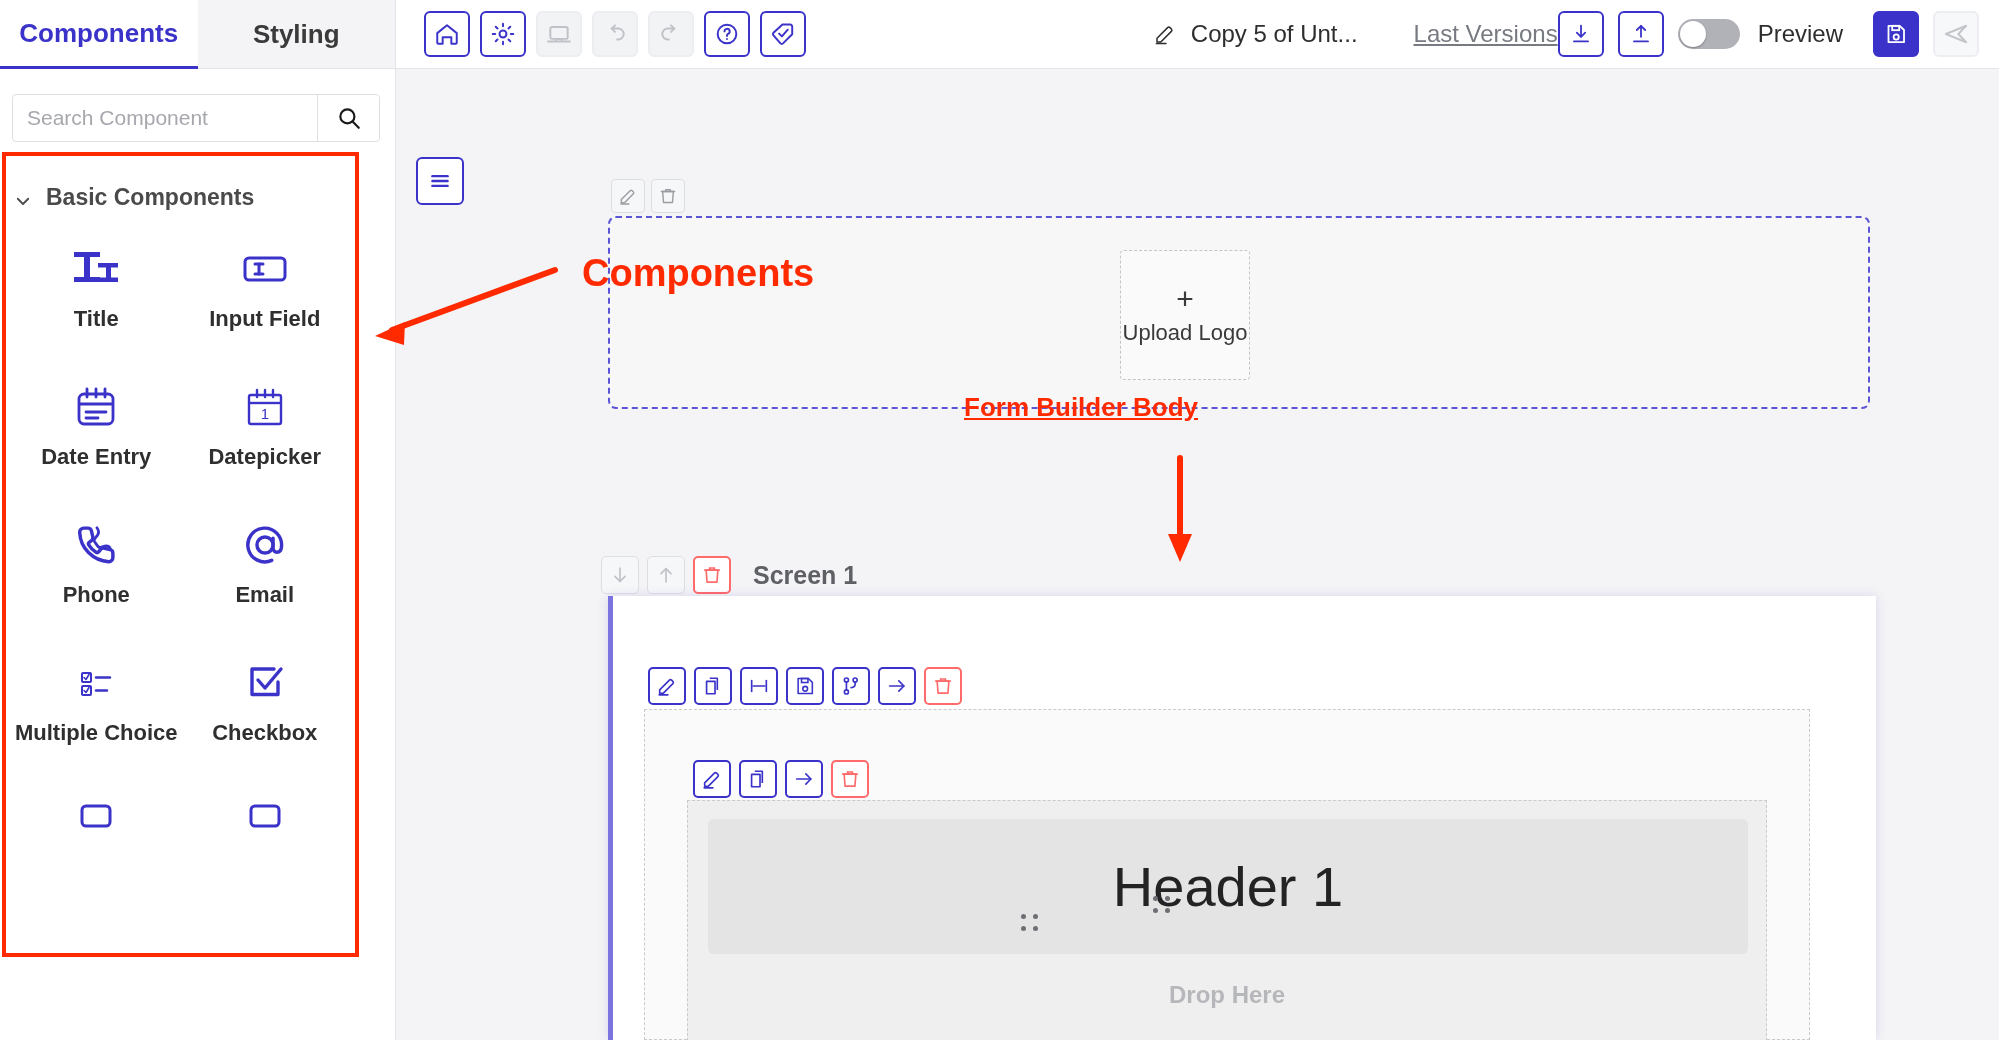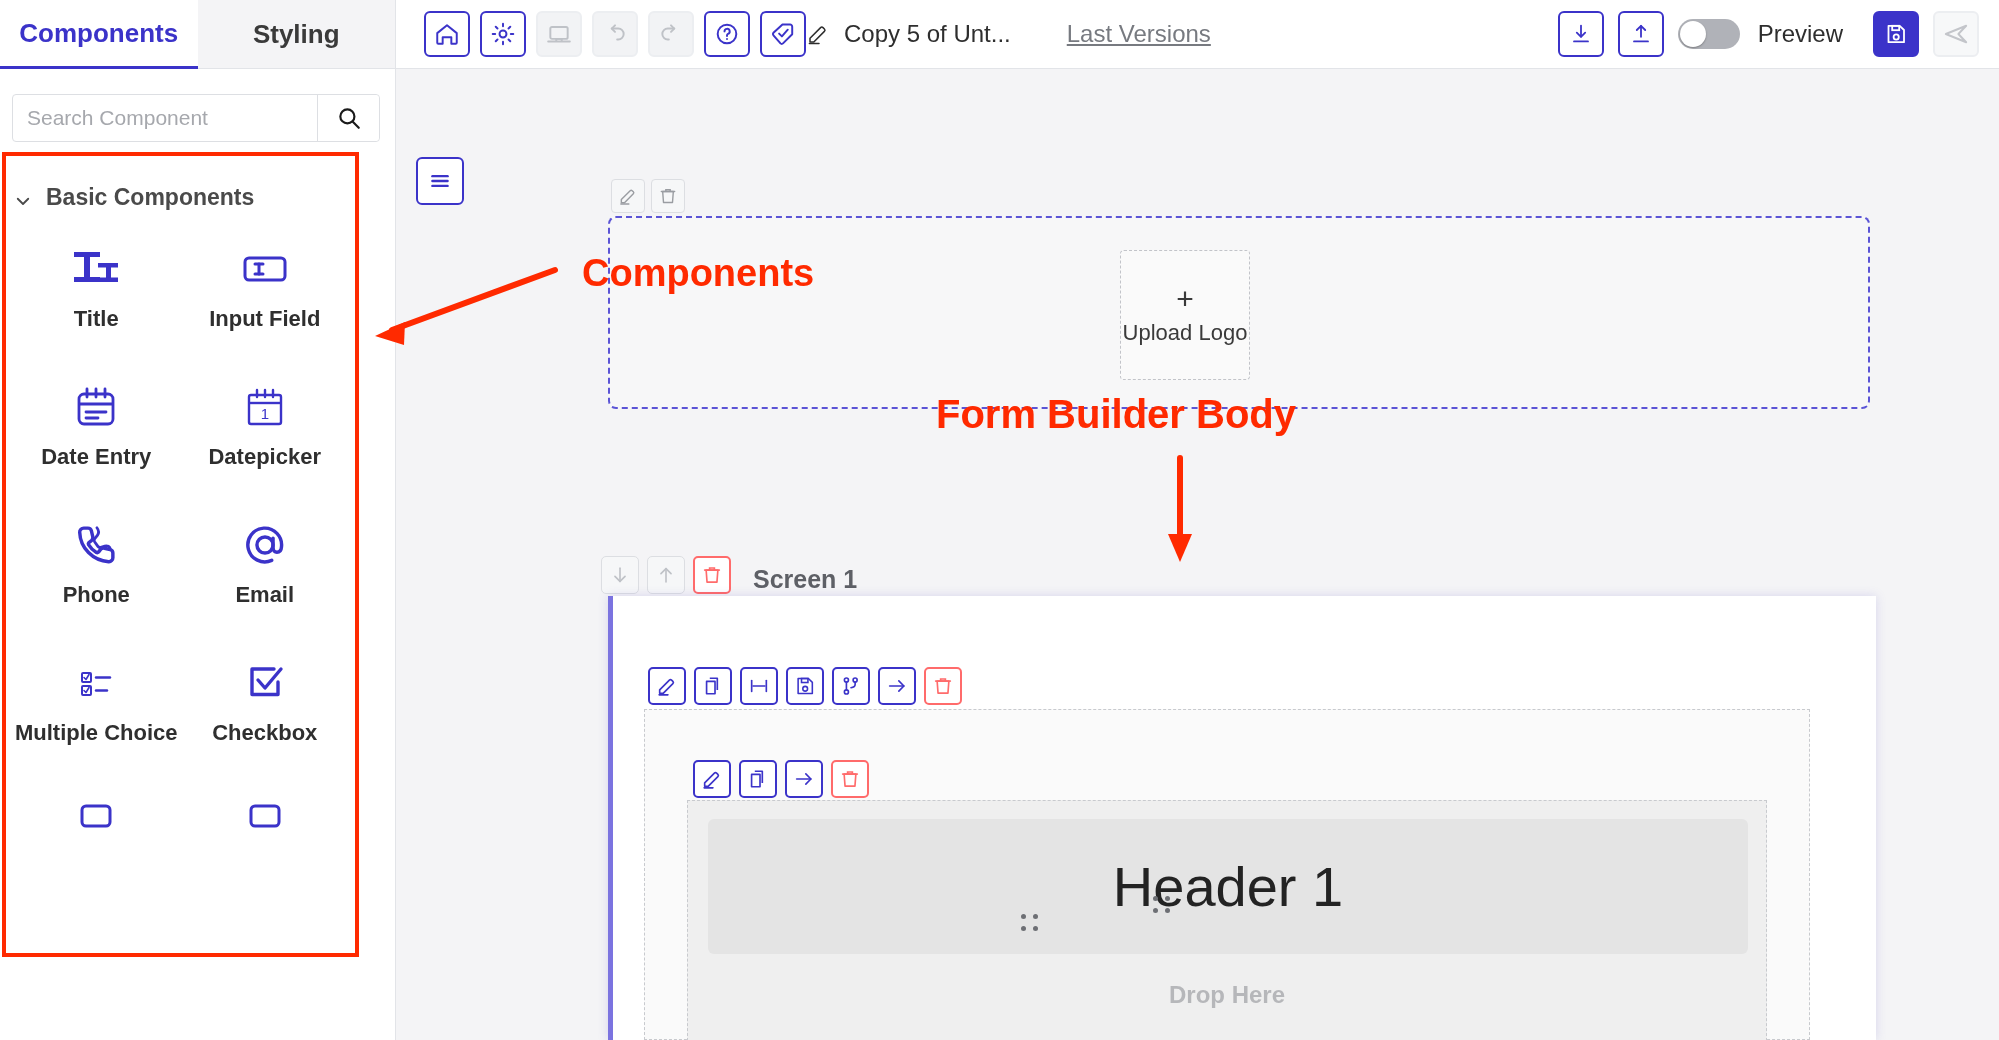--- a/index.html
+++ b/index.html
@@ -95,21 +95,21 @@
     display: flex; align-items: center;
   }
   .tb-group { display: flex; align-items: center; gap: 10px; padding-left: 28px; }
   .tb-btn {
     width: 46px; height: 46px; border-radius: 6px;
     display: flex; align-items: center; justify-content: center;
     background: #fff; border: 2px solid #3b33c9; cursor: pointer;
   }
   .tb-btn.disabled { border: 2px solid #eceef1; background: #f2f3f5; cursor: default; }
   .tb-center {
-    flex: 1; display: flex; align-items: center; justify-content: flex-start; gap: 56px;
+    flex: 1; display: flex; align-items: center; justify-content: flex-end; gap: 56px;
   }
   .doc-title { display: flex; align-items: center; gap: 14px; cursor: pointer; }
   .doc-title-text { font-size: 24px; color: #2e2e2e; }
   .last-versions {
     font-size: 24px; color: #777a80; text-decoration: underline; cursor: pointer;
   }
   .tb-right { display: flex; align-items: center; gap: 14px; padding-right: 20px; }
   .toggle {
     width: 62px; height: 30px; border-radius: 16px; background: #b0b2b8;
     position: relative; cursor: pointer; margin-right: 4px;
@@ -156,21 +156,21 @@
     border: 1px dashed #c2c4c9; border-radius: 4px; background: #fafafa;
     display: flex; flex-direction: column; align-items: center; justify-content: center;
     gap: 6px; cursor: pointer;
   }
   .plus-glyph { font-size: 30px; color: #3a3a3a; line-height: 1; font-weight: 300; }
   .upload-label { font-size: 22px; color: #3a3a3a; }
 
   
   #screen-tools {
     position: absolute; left: 205px; top: 487px;
-    display: flex; align-items: flex-end; gap: 8px;
+    display: flex; align-items: center; gap: 8px;
   }
   .sc-btn {
     width: 38px; height: 38px; border-radius: 5px;
     border: 1px solid #dcdee2; background: #f6f7f8;
     display: flex; align-items: center; justify-content: center; cursor: pointer;
   }
   .sc-btn.danger { border: 2px solid #ff6b6b; background: #fff; }
   .screen-name {
     font-size: 25px; font-weight: bold; color: #5e6066; margin-left: 14px;
   }
@@ -226,21 +226,21 @@
   #handle-inner { left: 757px; top: 827px; }
 
   
   #annotations { position: absolute; left: 0; top: 0; width: 1999px; height: 1040px;
     pointer-events: none; z-index: 20; }
   .anno-text {
     position: absolute; color: #ff2a00; font-weight: bold;
     font-family: "Liberation Sans", sans-serif;
   }
   #anno-components { left: 582px; top: 252px; font-size: 38px; }
-  #anno-body { left: 936px; top: 392px; font-size: 40px; }
+  #anno-body { left: 964px; top: 392px; font-size: 26px; text-decoration: underline; }
 </style>
 </head>
 <body>
 
 <div id="app">
 
   <div id="left-panel">
 
     <div class="tabs">
       <div class="tab active">

